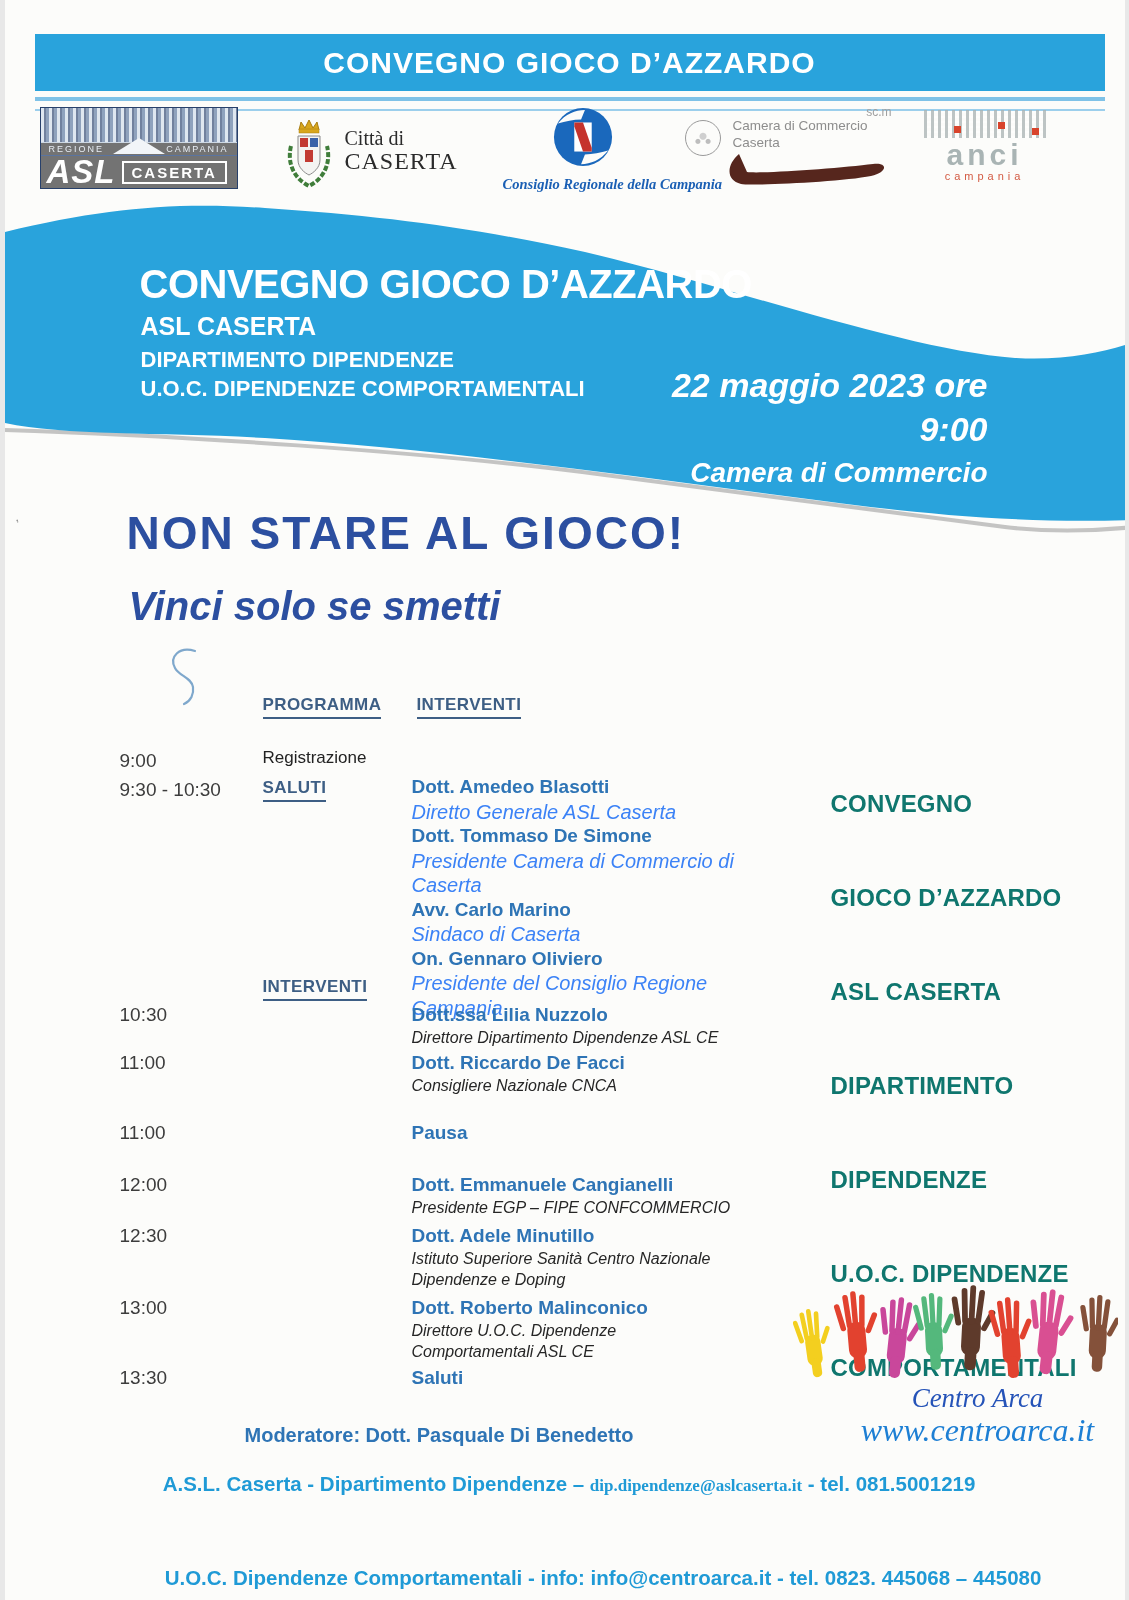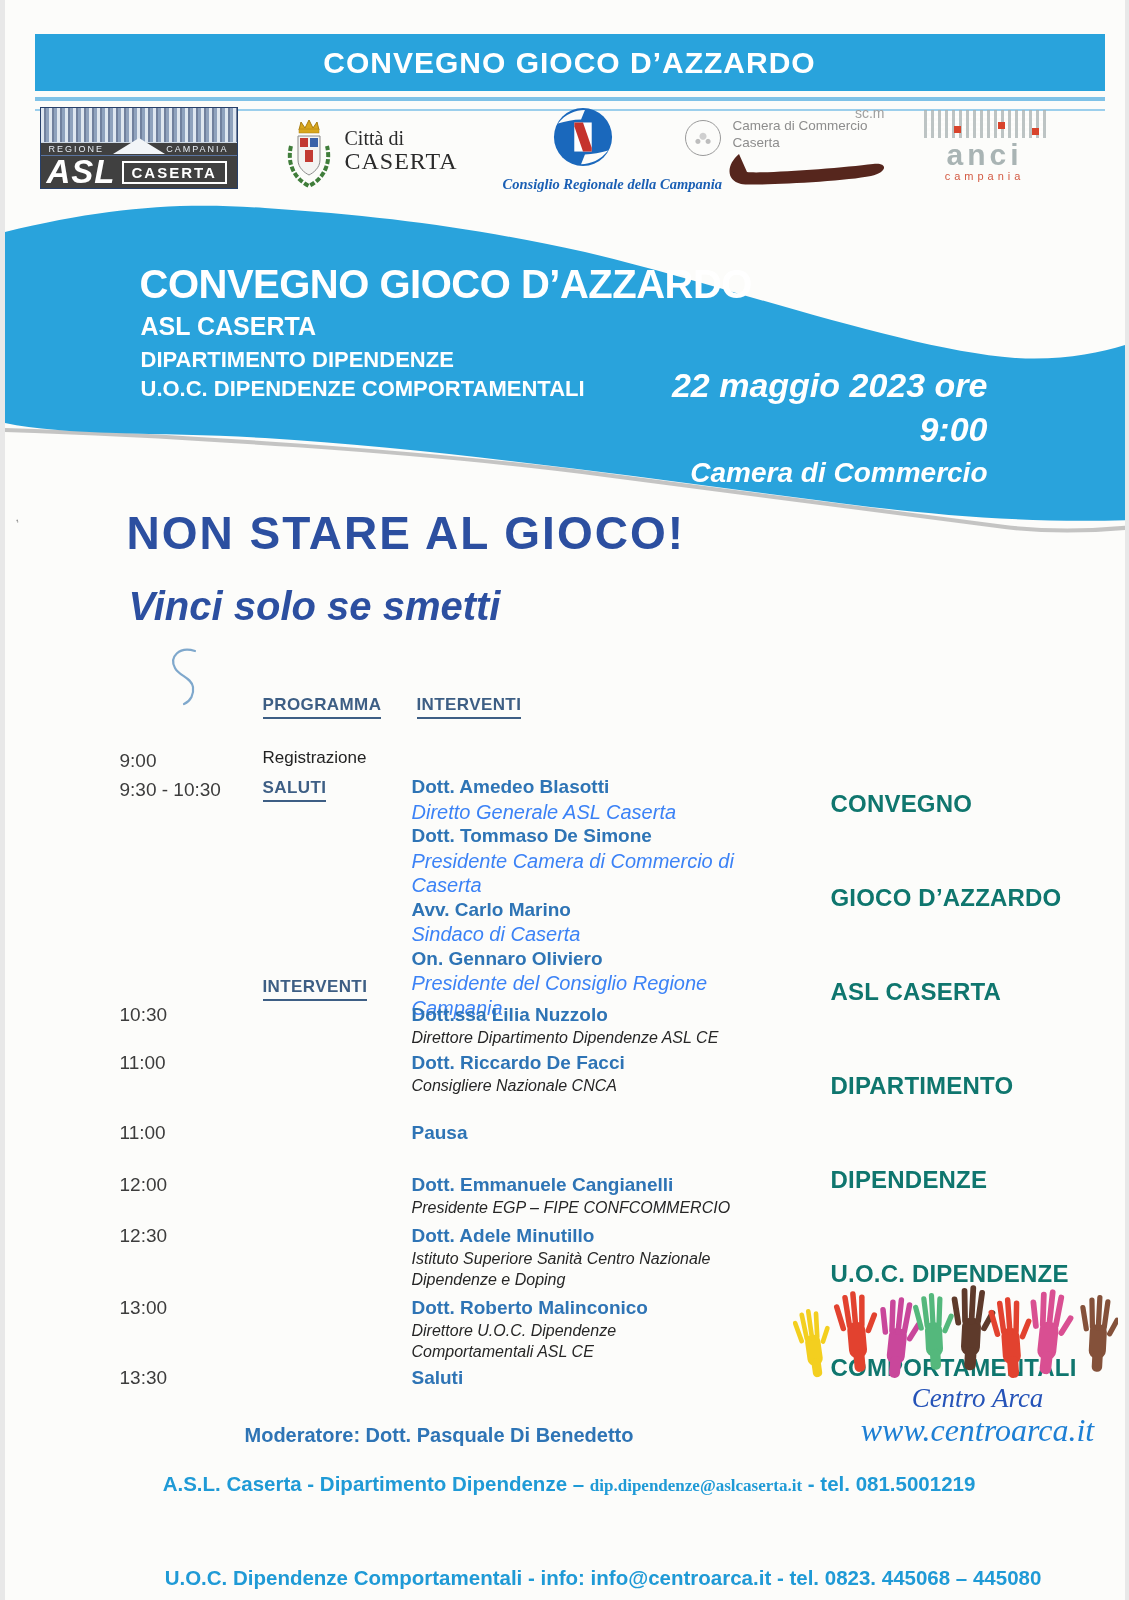--- a/index.html
+++ b/index.html
@@ -8,21 +8,21 @@
   .abs{position:absolute;}
 
   
   .top-banner{left:30px;top:34px;width:1070px;height:57px;background:#29A3DC;
               display:flex;align-items:center;justify-content:center;}
   .top-banner span{color:#fff;font-weight:bold;font-size:30px;letter-spacing:1px;}
   .banner-underline{left:30px;top:97px;width:1070px;height:8px;
                     border-top:4px solid #7fc2e7;border-bottom:2px solid #9ccfec;}
 
   
-  .asl-logo{left:35px;top:107px;width:196px;height:80px;background:#404040;border:1px solid #27406b;
+  .asl-logo{left:35px;top:107px;width:196px;height:80px;background:#737373;border:1px solid #27406b;
             display:flex;flex-direction:column;overflow:hidden;}
   .asl-facade{height:34px;background:
       repeating-linear-gradient(90deg,#dfe7f0 0 3px,#71819e 3px 5px,#8fa2bd 5px 8px);
       border-bottom:1px solid #cdd8e4;position:relative;}
   .asl-dome{position:absolute;left:72px;bottom:-12px;width:0;height:0;
             border-left:26px solid transparent;border-right:26px solid transparent;
             border-bottom:16px solid #f2f5f8;}
   .asl-band{display:flex;justify-content:space-between;padding:1px 8px;color:#e8eef5;
             font-size:9px;letter-spacing:2px;border-bottom:1px solid #5a74a0;position:relative;}
   .asl-bottom{flex:1;display:flex;align-items:center;padding:0 6px;gap:6px;}
@@ -39,21 +39,21 @@
   .consiglio-caption{margin-top:4px;color:#1a5fb4;font-family:"Liberation Serif",serif;
                      font-style:italic;font-weight:bold;font-size:14.5px;white-space:nowrap;}
 
   .camera{left:672px;top:112px;width:215px;height:78px;}
   .camera-emblem{position:absolute;left:8px;top:8px;width:34px;height:34px;border-radius:50%;
                  border:1px solid #9a9a9a;
                  background:radial-gradient(circle at 50% 45%, #cfcfcf 0 3px, transparent 4px),
                             radial-gradient(circle at 35% 60%, #bdbdbd 0 2px, transparent 3px),
                             radial-gradient(circle at 65% 60%, #bdbdbd 0 2px, transparent 3px);}
   .camera-text{position:absolute;left:56px;top:6px;color:#8d8d8d;font-size:13.5px;line-height:1.25;}
-  .camera-tiny{position:absolute;right:7px;top:-6px;color:#a0a0a0;font-size:14px;line-height:1;text-align:right;}
+  .camera-tiny{position:absolute;right:0px;top:-6px;color:#a0a0a0;font-size:12px;line-height:1;text-align:right;}
 
   .anci{left:905px;top:110px;width:150px;height:84px;text-align:center;}
   .anci-blocks{height:28px;margin:0 14px;opacity:.75;background:
       repeating-linear-gradient(90deg,#a9b2b2 0 3px,transparent 3px 7px),
       repeating-linear-gradient(0deg,#ffffff 0 2px,transparent 2px 5px);}
   .anci-red1,.anci-red2,.anci-red3{position:absolute;width:7px;height:7px;background:#d8442c;}
   .anci-red1{left:44px;top:16px;}
   .anci-red2{left:88px;top:12px;}
   .anci-red3{left:122px;top:18px;}
   .anci-name{color:#a9b4b4;font-size:30px;font-weight:bold;letter-spacing:4px;line-height:30px;margin-top:2px;}

